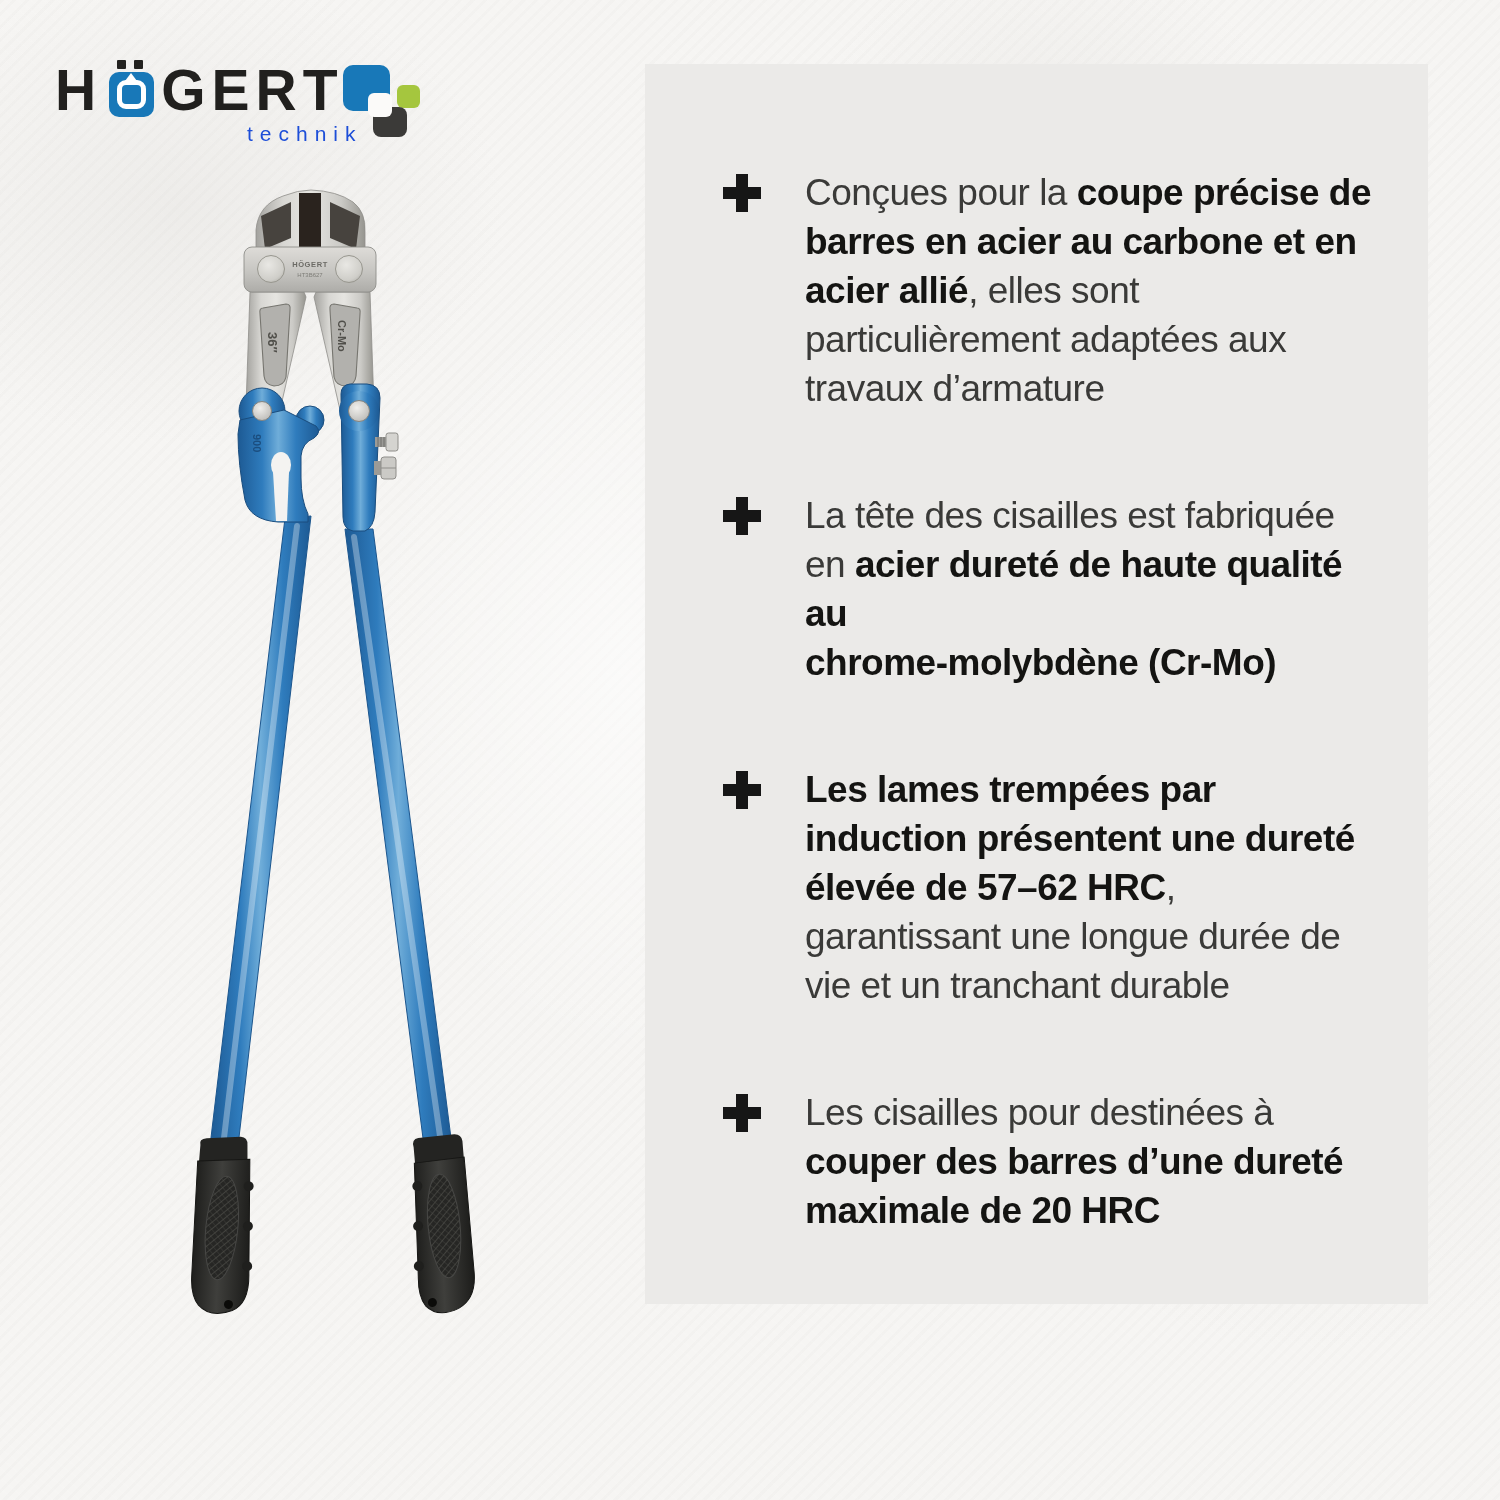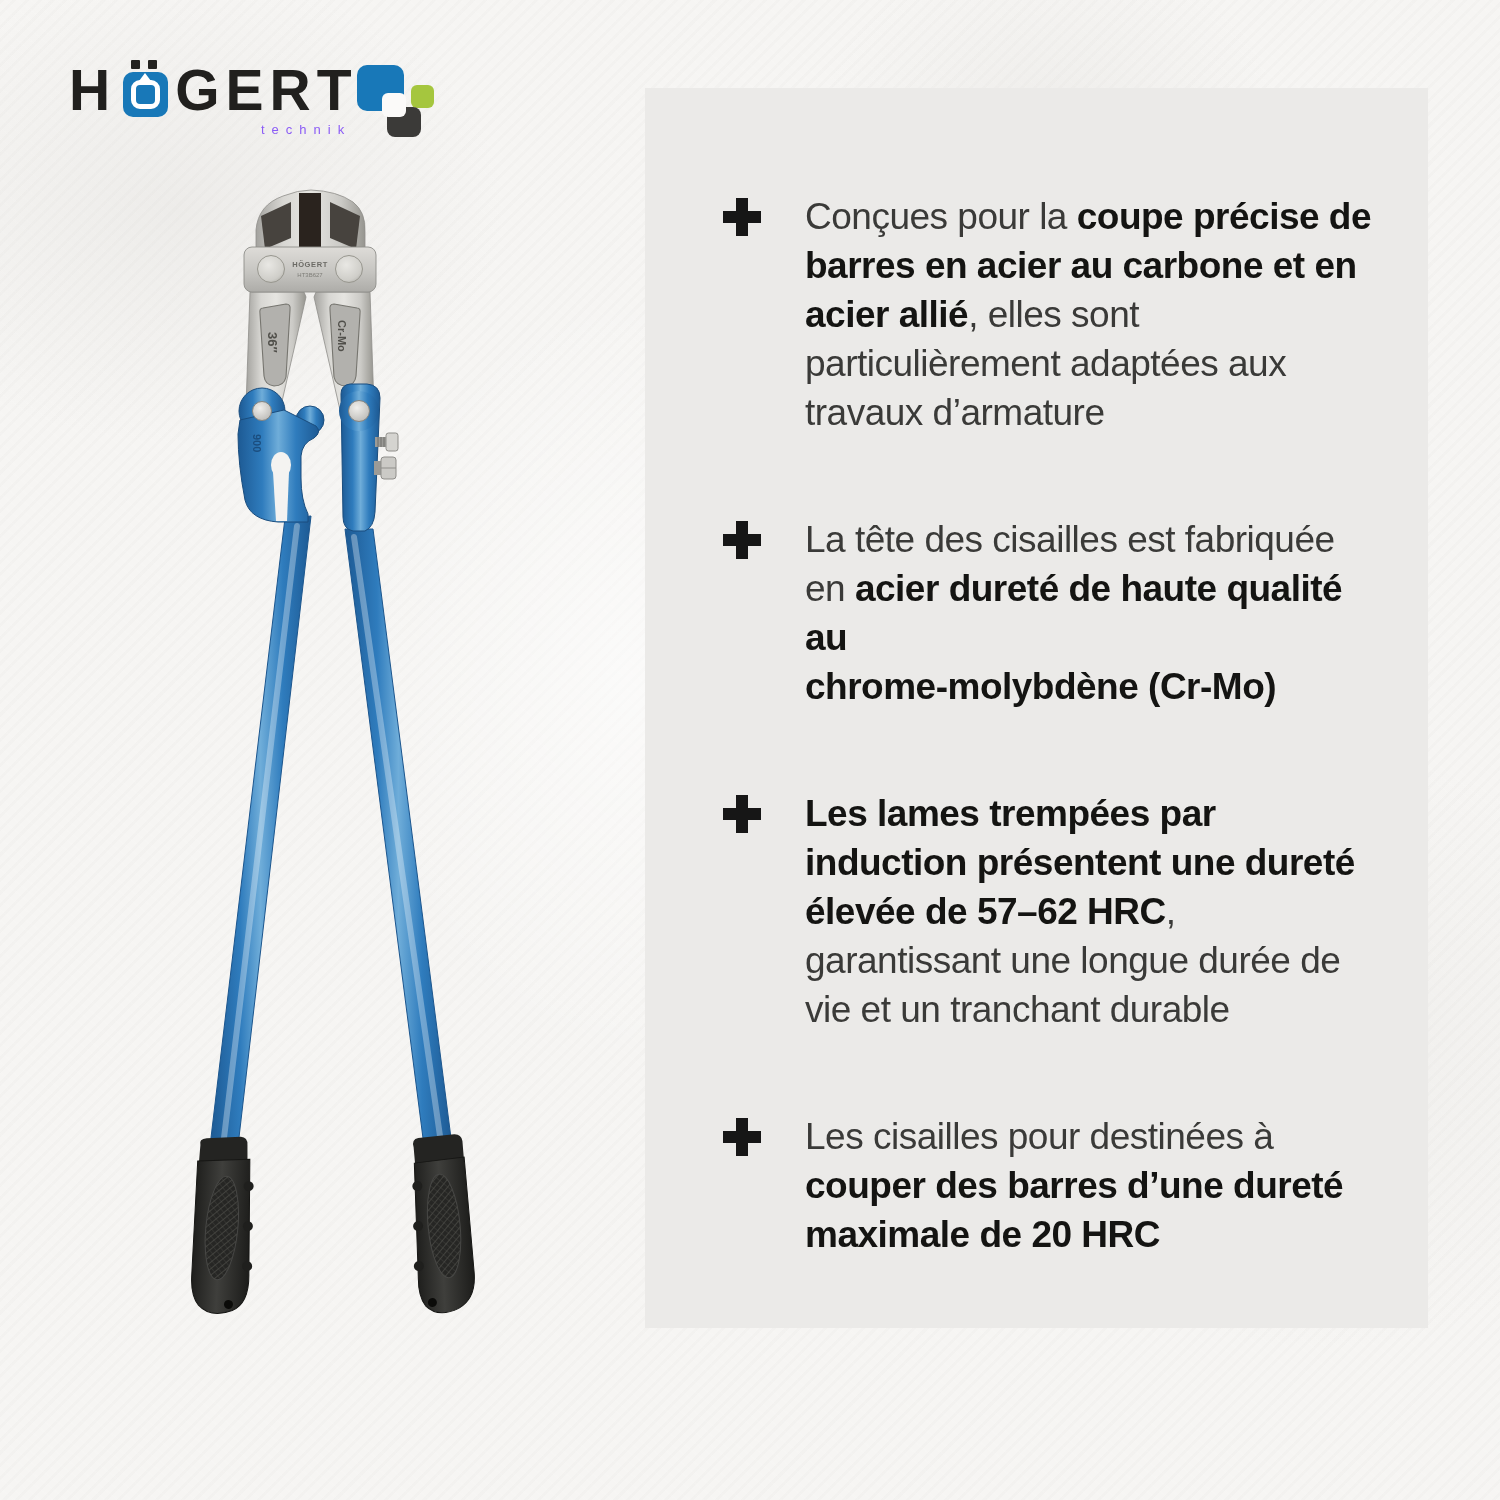--- a/index.html
+++ b/index.html
@@ -11,36 +11,36 @@
       radial-gradient(ellipse 500px 360px at 12% 14%, rgba(206,204,200,.22), transparent 65%),
       radial-gradient(ellipse 600px 500px at 88% 70%, rgba(212,210,206,.18), transparent 60%),
       radial-gradient(ellipse 420px 600px at 42% 45%, rgba(255,255,255,.55), transparent 65%),
       radial-gradient(ellipse 380px 280px at 70% 8%, rgba(210,208,204,.20), transparent 60%),
       repeating-linear-gradient(135deg, rgba(185,183,179,.05) 0 3px, rgba(255,255,255,0) 3px 9px),
       repeating-linear-gradient(38deg, rgba(255,255,255,.06) 0 2px, rgba(0,0,0,0) 2px 8px);
   }
   .canvas{position:absolute;inset:0;}
 
   
-  .logo{position:absolute;left:69px;top:62px;width:420px;height:110px;}
+  .logo{position:absolute;left:55px;top:62px;width:420px;height:110px;}
   .wordmark{font-size:57px;font-weight:700;letter-spacing:6px;color:#21201e;line-height:57px;white-space:nowrap;}
   .o-glyph{display:inline-block;position:relative;width:45px;height:45px;background:#1878b8;border-radius:10px;vertical-align:-7px;margin:0 7px;}
   .o-glyph .dots{position:absolute;top:-12px;left:8px;width:9px;height:9px;background:#23221f;border-radius:1px;box-shadow:17px 0 0 #23221f;}
   .o-glyph .ring{position:absolute;inset:8px;border:5px solid #fff;border-radius:9px;}
   .o-glyph .tri{position:absolute;top:1px;left:13px;width:0;height:0;border-left:9px solid transparent;border-right:9px solid transparent;border-bottom:12px solid #fff;}
-  .technik{position:absolute;left:192px;top:60px;font-size:13px;letter-spacing:7px;color:#8b5cf6;font-weight:400;}
+  .technik{position:absolute;left:192px;top:60px;font-size:21px;letter-spacing:7px;color:#1d4ed8;font-weight:400;}
   .mark{position:absolute;left:288px;top:3px;width:90px;height:76px;}
   .mark .sq{position:absolute;}
   .sq-blue{left:0;top:0;width:47px;height:46px;background:#1878b8;border-radius:10px;}
   .sq-green{left:54px;top:20px;width:23px;height:23px;background:#a5c63e;border-radius:6px;}
   .sq-dark{left:30px;top:42px;width:34px;height:30px;background:#3b3a38;border-radius:8px;}
   .sq-white{left:25px;top:28px;width:24px;height:24px;background:#fbfaf9;border-radius:6px;}
 
   
-  .panel{position:absolute;left:645px;top:88px;width:783px;height:1240px;background:#ebeae8;}
+  .panel{position:absolute;left:645px;top:64px;width:783px;height:1240px;background:#ebeae8;}
   .features{padding:104px 40px 0 78px;display:flex;flex-direction:column;}
   .feature{display:flex;margin-bottom:78px;}
   .plus-icon{position:relative;flex:0 0 38px;width:38px;height:38px;margin-top:6px;margin-right:44px;}
   .plus-icon::before{content:"";position:absolute;left:0;top:13px;width:38px;height:12px;background:#161616;}
   .plus-icon::after{content:"";position:absolute;left:13px;top:0;width:12px;height:38px;background:#161616;}
   .ftext{margin:0;width:620px;font-size:37px;line-height:49px;letter-spacing:-0.5px;color:#3a3a38;white-space:pre-line;}
   .ftext .b{font-weight:700;color:#141412;}
 
   
   .tool{position:absolute;left:140px;top:180px;}

